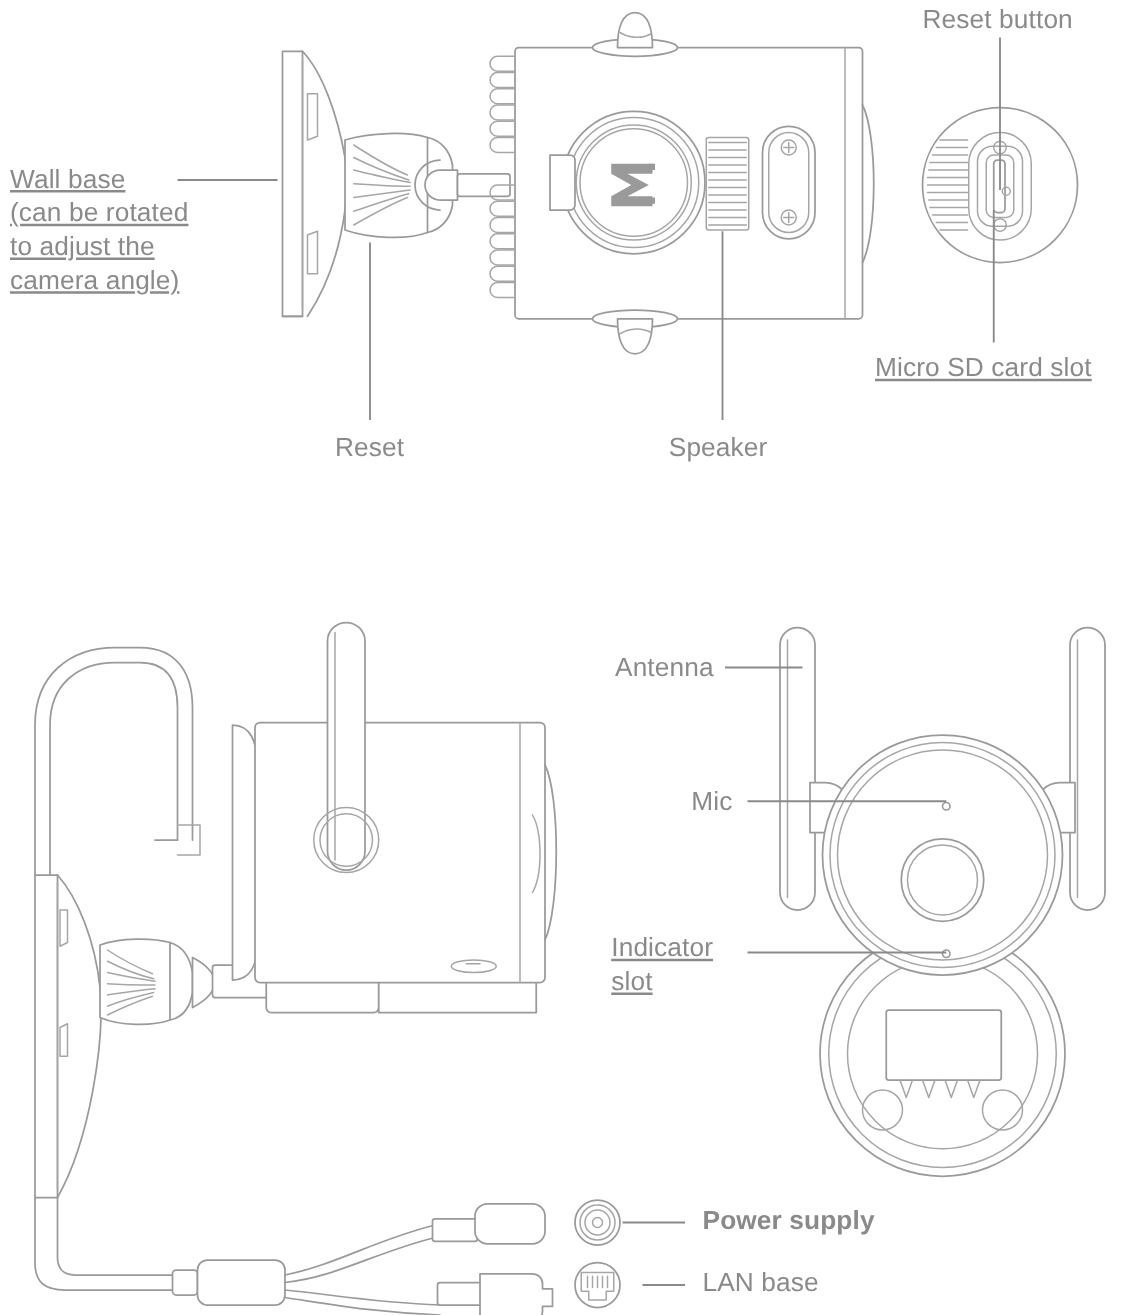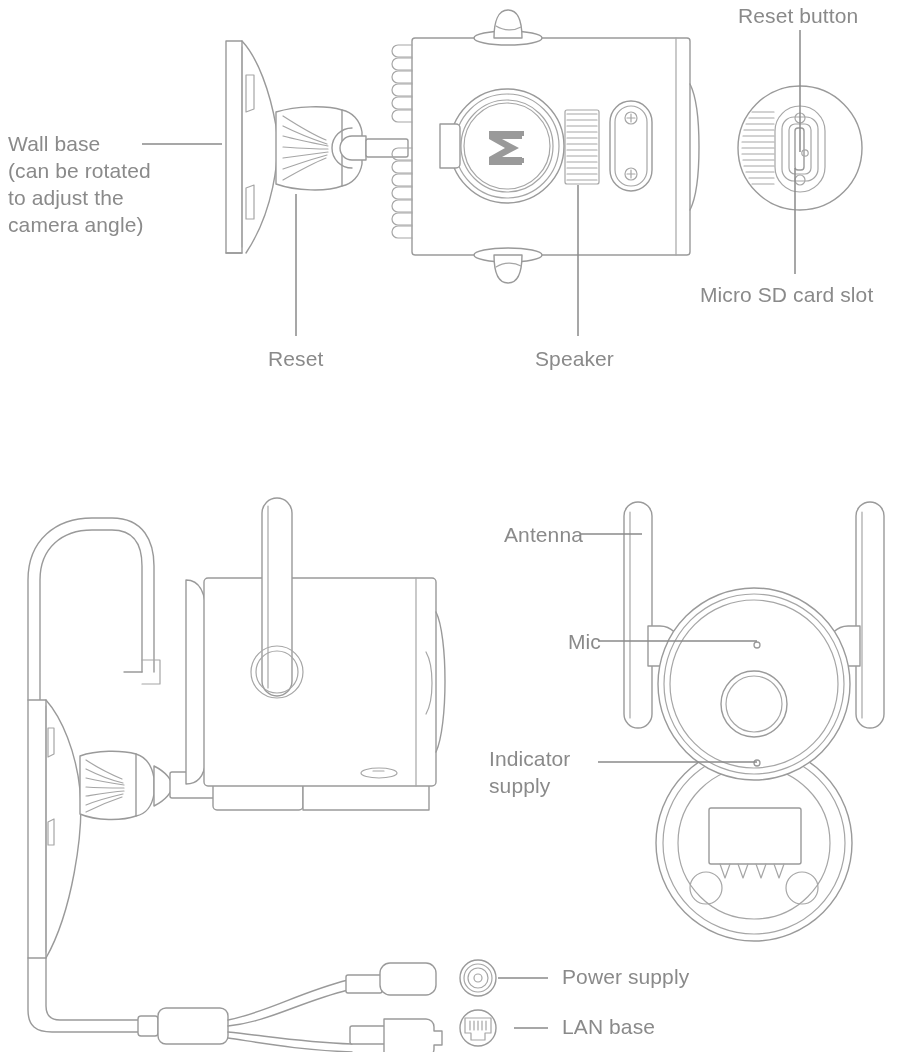--- a/index.html
+++ b/index.html
@@ -7,21 +7,21 @@
     width:908px;height:1052px;position:relative;overflow:hidden;
     font-family:"Liberation Sans","DejaVu Sans",sans-serif;
     -webkit-font-smoothing:antialiased;
   }
   #stage{position:absolute;left:0;top:0;width:908px;height:1052px;}
   svg.layer{position:absolute;left:0;top:0;width:908px;height:1052px;overflow:visible;}
   .lbl{
     position:absolute;color:#8a8a8a;font-size:21px;line-height:27px;
     white-space:pre;letter-spacing:.1px;
   }
-  .lbl.multi{white-space:pre-line;}
+  .lbl.multi{white-space:pre-line;text-decoration:underline;}
 </style>
 </head>
 <body>
 
 <div id="stage">
 
   <svg class="layer" viewBox="0 0 908 1052">
     <defs>
       <style>
         .s{fill:none;stroke:#9a9a9a;stroke-width:1.4;stroke-linecap:round;stroke-linejoin:round;}
@@ -277,21 +277,21 @@
     </g>
   </svg>
 
   <div class="lbl multi" style="left:8px;  top:130px;">Wall base
 (can be rotated
 to adjust the
 camera angle)</div>
   <div class="lbl" style="left:268px;top:345px;">Reset</div>
   <div class="lbl" style="left:535px;top:345px;">Speaker</div>
   <div class="lbl" style="left:738px;top:2px;">Reset button</div>
-  <div class="lbl" style="left:700px;top:281px;">Micro SD card slot</div>
-  <div class="lbl" style="left:492px;top:521px;margin-left:12px;">Antenna</div>
-  <div class="lbl" style="left:568px;top:628px;">Mic</div>
+  <div class="lbl" style="left:700px;top:281px;text-decoration:underline;">Micro SD card slot</div>
+  <div class="lbl" style="left:492px;top:521px;">Antenna</div>
+  <div class="lbl" style="left:553px;top:628px;">Mic</div>
   <div class="lbl multi" style="left:489px;top:745px;">Indicator
-supply</div>
-  <div class="lbl" style="left:562px;top:963px;">Power supply</div>
+slot</div>
+  <div class="lbl" style="left:562px;top:963px;font-weight:bold;">Power supply</div>
   <div class="lbl" style="left:562px;top:1013px;">LAN base</div>
 
 </div>
 
 </body></html>

